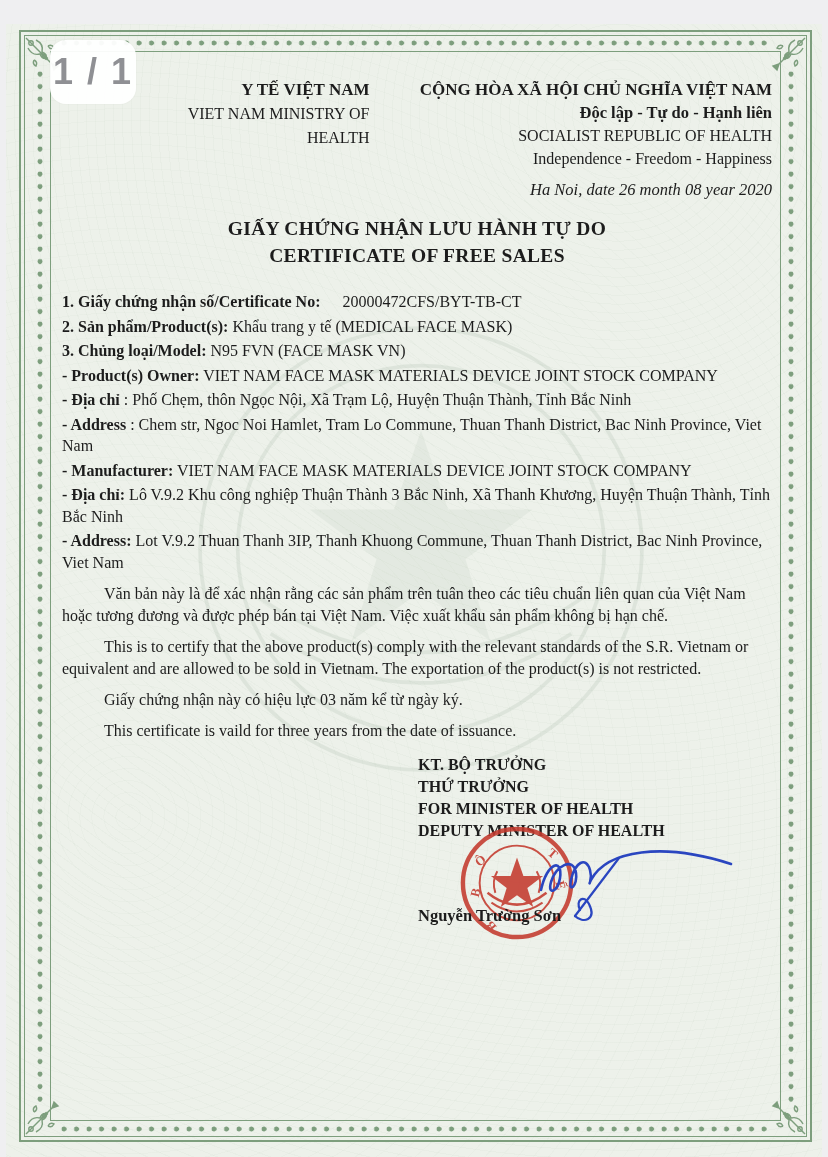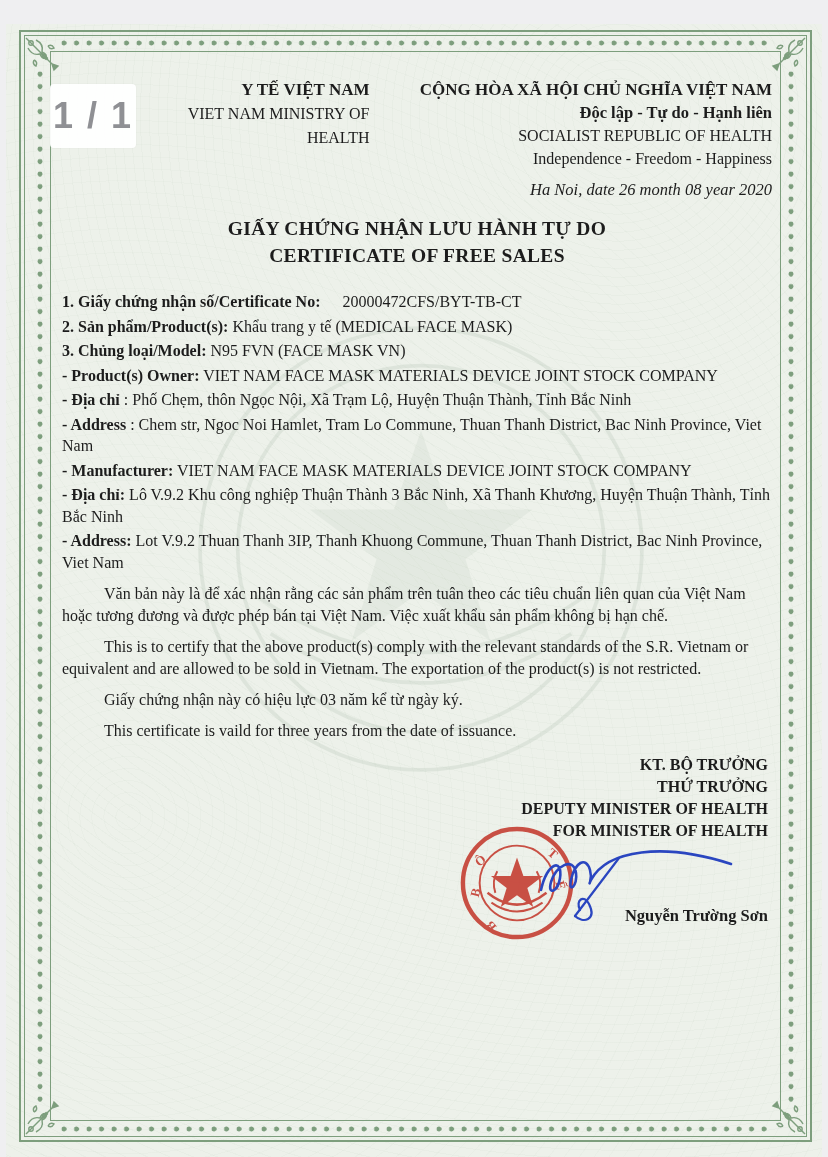--- a/index.html
+++ b/index.html
@@ -55,26 +55,25 @@
   .corner.tr { right: 13px; top: 10px; transform: scaleX(-1); }
   .corner.bl { left: 16px; bottom: 19px; transform: scaleY(-1); }
   .corner.br { right: 13px; bottom: 19px; transform: scale(-1,-1); }
 
   
   .watermark { position: absolute; left: 180px; top: 290px; width: 470px; height: 470px; opacity: 0.10; }
 
   
   .page-badge {
     position: absolute; left: 50px; top: 40px; width: 86px; height: 64px;
-    background: rgba(255,255,255,0.95); border-radius: 4px;
+    background: rgba(255,255,255,0.95); border-radius: 16px;
     display: flex; align-items: center; justify-content: center;
     font-family: "Liberation Sans", sans-serif; font-size: 36px; font-weight: bold;
     color: #8f9094; letter-spacing: 2px; z-index: 30;
     box-shadow: 0 0 2px rgba(0,0,0,0.05);
-    margin-top: 44px;
   }
 
   
   .content { position: absolute; left: 56px; right: 50px; top: 40px; font-size: 16px; }
 
   .hdr { display: flex; justify-content: space-between; margin-top: 14px; }
   .hdr-left { width: 300px; margin-left: 20px; text-align: right; line-height: 24px; }
   .hdr-left .l1 { font-weight: bold; font-size: 17px; }
   .hdr-right { width: 420px; text-align: right; line-height: 23px; }
   .hdr-right .l1 { font-weight: bold; font-size: 17px; }
@@ -85,21 +84,21 @@
   .title div { font-weight: bold; font-size: 19.5px; letter-spacing: 0.3px; }
 
   .fields { margin-top: 22px; line-height: 21.5px; }
   .fld { margin-bottom: 3px; }
   .fld .lab { font-weight: bold; }
   .fld .gap { display: inline-block; width: 22px; }
 
   .paras { margin-top: 10px; line-height: 22px; }
   .paras p { text-indent: 42px; margin-bottom: 9px; }
 
-  .sig-block { width: 350px; margin-left: auto; margin-right: 4px; margin-top: 12px; text-align: right; }
+  .sig-block { width: 350px; margin-left: auto; margin-right: 4px; margin-top: 12px; text-align: left; }
   .sig-lines { font-weight: bold; line-height: 22px; font-size: 16px; }
   .sig-art { position: relative; height: 64px; }
   .seal { position: absolute; left: 40px; top: -18px; width: 118px; height: 118px; opacity: 0.88; }
   .autograph { position: absolute; left: 105px; top: -14px; width: 240px; height: 100px; }
   .signer { position: relative; z-index: 5; font-weight: bold; font-size: 16.5px; margin-top: 0px; }
 </style>
 </head>
 <body>
 
 <div class="page">
@@ -205,22 +204,22 @@
       <p>Văn bản này là để xác nhận rằng các sản phẩm trên tuân theo các tiêu chuẩn liên quan của Việt Nam hoặc tương đương và được phép bán tại Việt Nam. Việc xuất khẩu sản phẩm không bị hạn chế.</p>
       <p>This is to certify that the above product(s) comply with the relevant standards of the S.R. Vietnam or equivalent and are allowed to be sold in Vietnam. The exportation of the product(s) is not restricted.</p>
       <p>Giấy chứng nhận này có hiệu lực 03 năm kể từ ngày ký.</p>
       <p>This certificate is vaild for three years from the date of issuance.</p>
     </div>
 
     <div class="sig-block">
       <div class="sig-lines">
         <div>KT. BỘ TRƯỞNG</div>
         <div>THỨ TRƯỞNG</div>
+        <div>FOR MINISTER OF HEALTH</div>
         <div>DEPUTY MINISTER OF HEALTH</div>
-        <div>FOR MINISTER OF HEALTH</div>
       </div>
 
       <div class="sig-art">
         <div class="seal">
           <svg viewBox="0 0 120 120" fill="none">
             <circle cx="60" cy="60" r="55" stroke="#c43a2e" stroke-width="4.5"></circle>
             <circle cx="60" cy="60" r="38" stroke="#c43a2e" stroke-width="2"></circle>
             <path d="M60 34 l6.5 19 h20 l-16 12 6 19.5 -16.5 -12 -16.5 12 6 -19.5 -16 -12 h20 z" fill="#c43a2e"></path>
             <path d="M30 70 q30 24 60 0" stroke="#c43a2e" stroke-width="2.5"></path>
             <path d="M34 80 q26 18 52 0" stroke="#c43a2e" stroke-width="2"></path>

